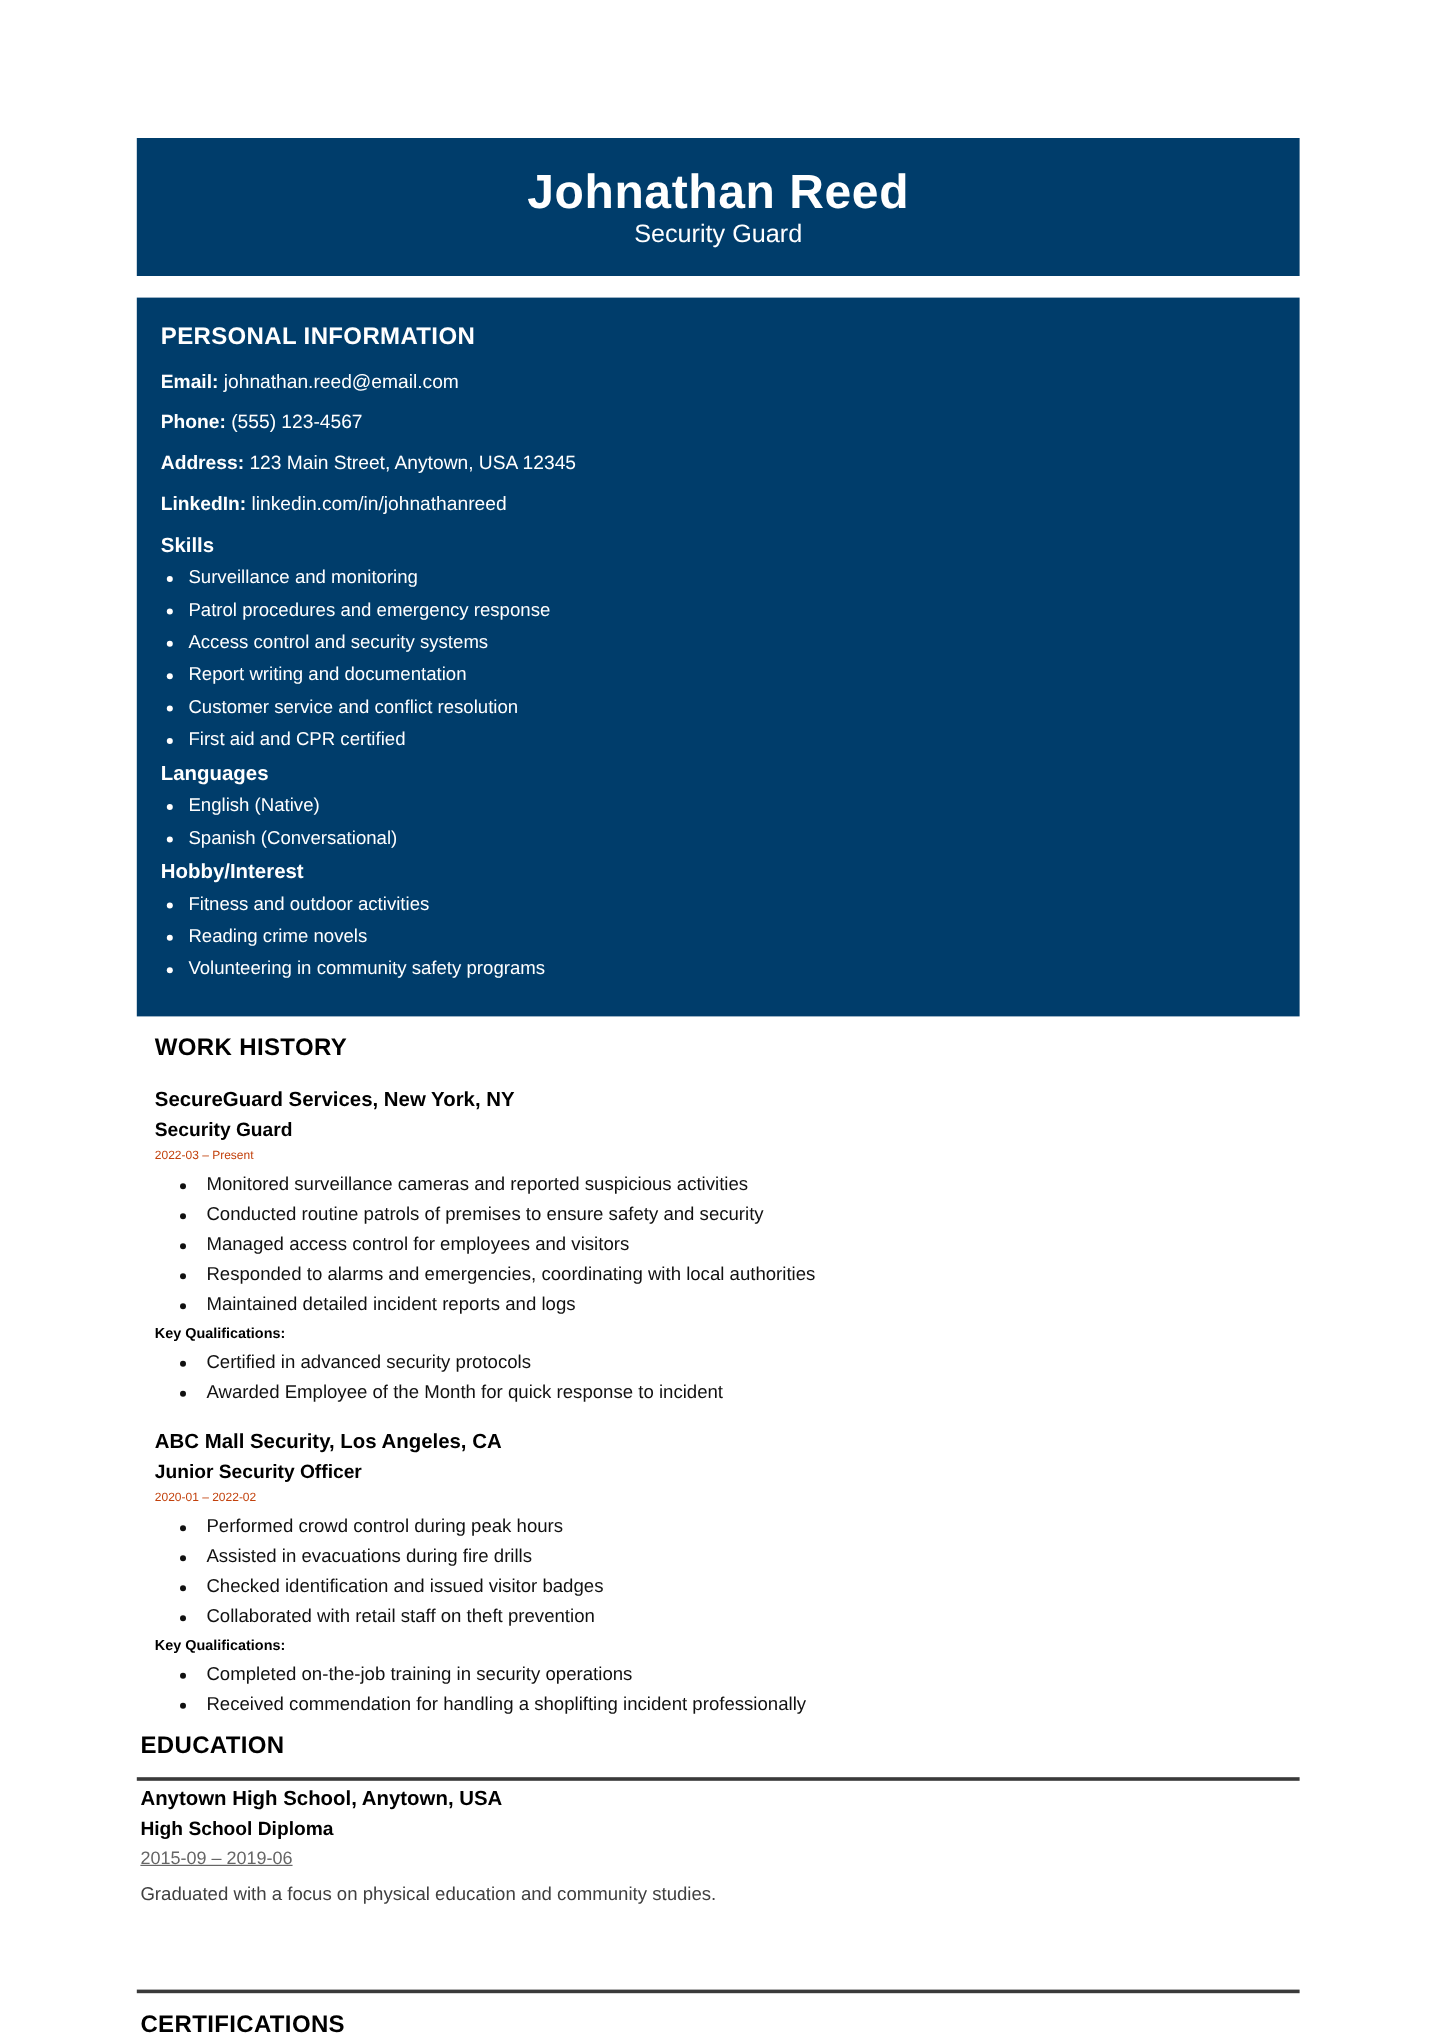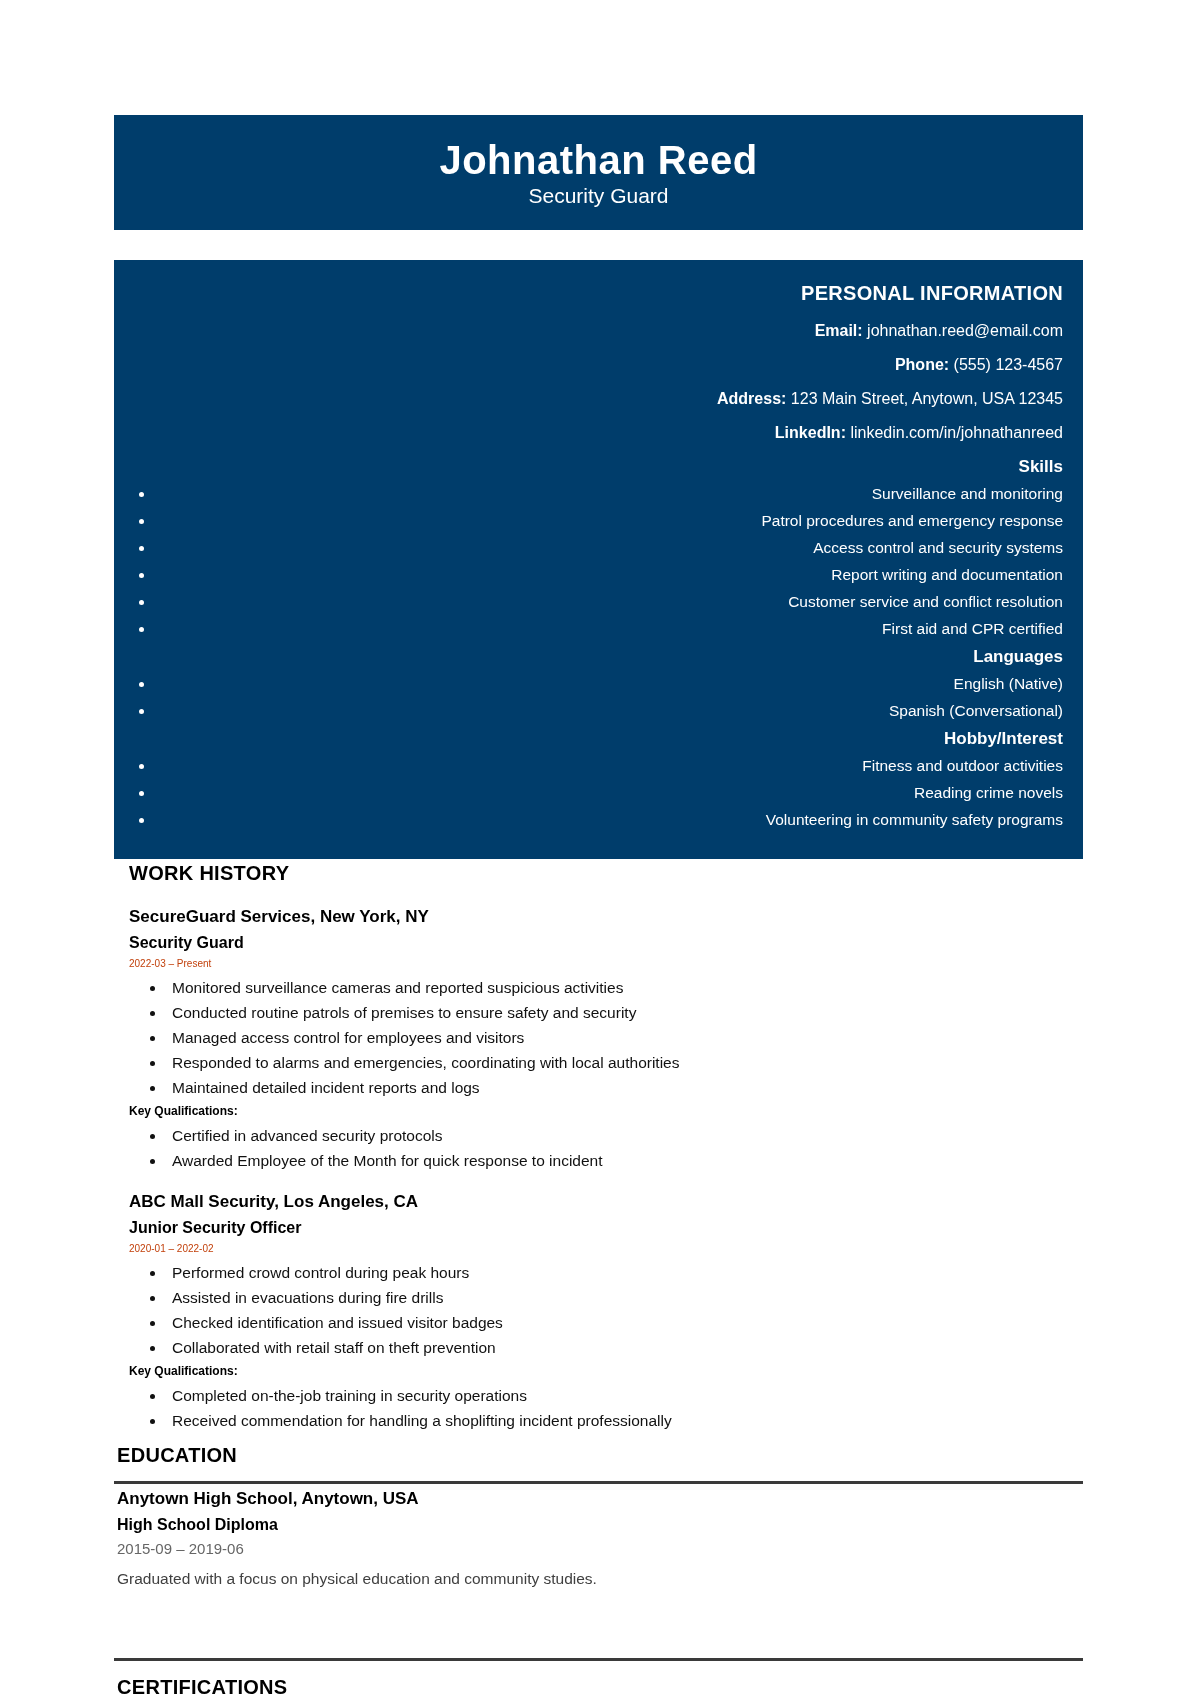--- a/index.html
+++ b/index.html
@@ -14,21 +14,20 @@
   .page {
     position: relative;
     width: 1200px;
     height: 1697px;
     background: #ffffff;
     overflow: hidden;
   }
   .navy-box {
     background: #003d6b;
     color: #ffffff;
-    text-align: right;
   }
   
   .header-box {
     position: absolute;
     left: 114px; top: 115px;
     width: 969px; height: 115px;
     display: flex;
     flex-direction: column;
     align-items: center;
     justify-content: center;
@@ -45,21 +44,20 @@
     font-size: 21px;
     line-height: 24px;
   }
   
   .personal-box {
     position: absolute;
     left: 114px; top: 248px;
     width: 969px; height: 599px;
     padding: 22px 20px 12px 20px;
     overflow: hidden;
-    margin-top: 12px;
   }
   .personal-heading {
     margin: 0 0 16px 0;
     font-size: 20px;
     font-weight: bold;
     letter-spacing: 0.3px;
   }
   .contact-line {
     margin: 0 0 15px 0;
     font-size: 16px;
@@ -161,21 +159,21 @@
   }
   .divider-1 { top: 1481px; }
   .divider-2 { top: 1658px; }
   .education-section {
     position: absolute;
     left: 117px; top: 1444px;
     width: 966px;
   }
   .school { margin: 22px 0 0 0; font-size: 17px; font-weight: bold; color: #000000; }
   .degree { margin: 7px 0 0 0; font-size: 16px; font-weight: bold; color: #000000; }
-  .edu-dates { margin: 6px 0 0 0; font-size: 15px; color: #666666; }
+  .edu-dates { margin: 6px 0 0 0; font-size: 15px; color: #666666; text-decoration: underline; }
   .edu-desc { margin: 13px 0 0 0; font-size: 15.5px; color: #404040; }
   .cert-section {
     position: absolute;
     left: 117px; top: 1676px;
     width: 966px;
   }
 </style>
 </head>
 <body>
 

